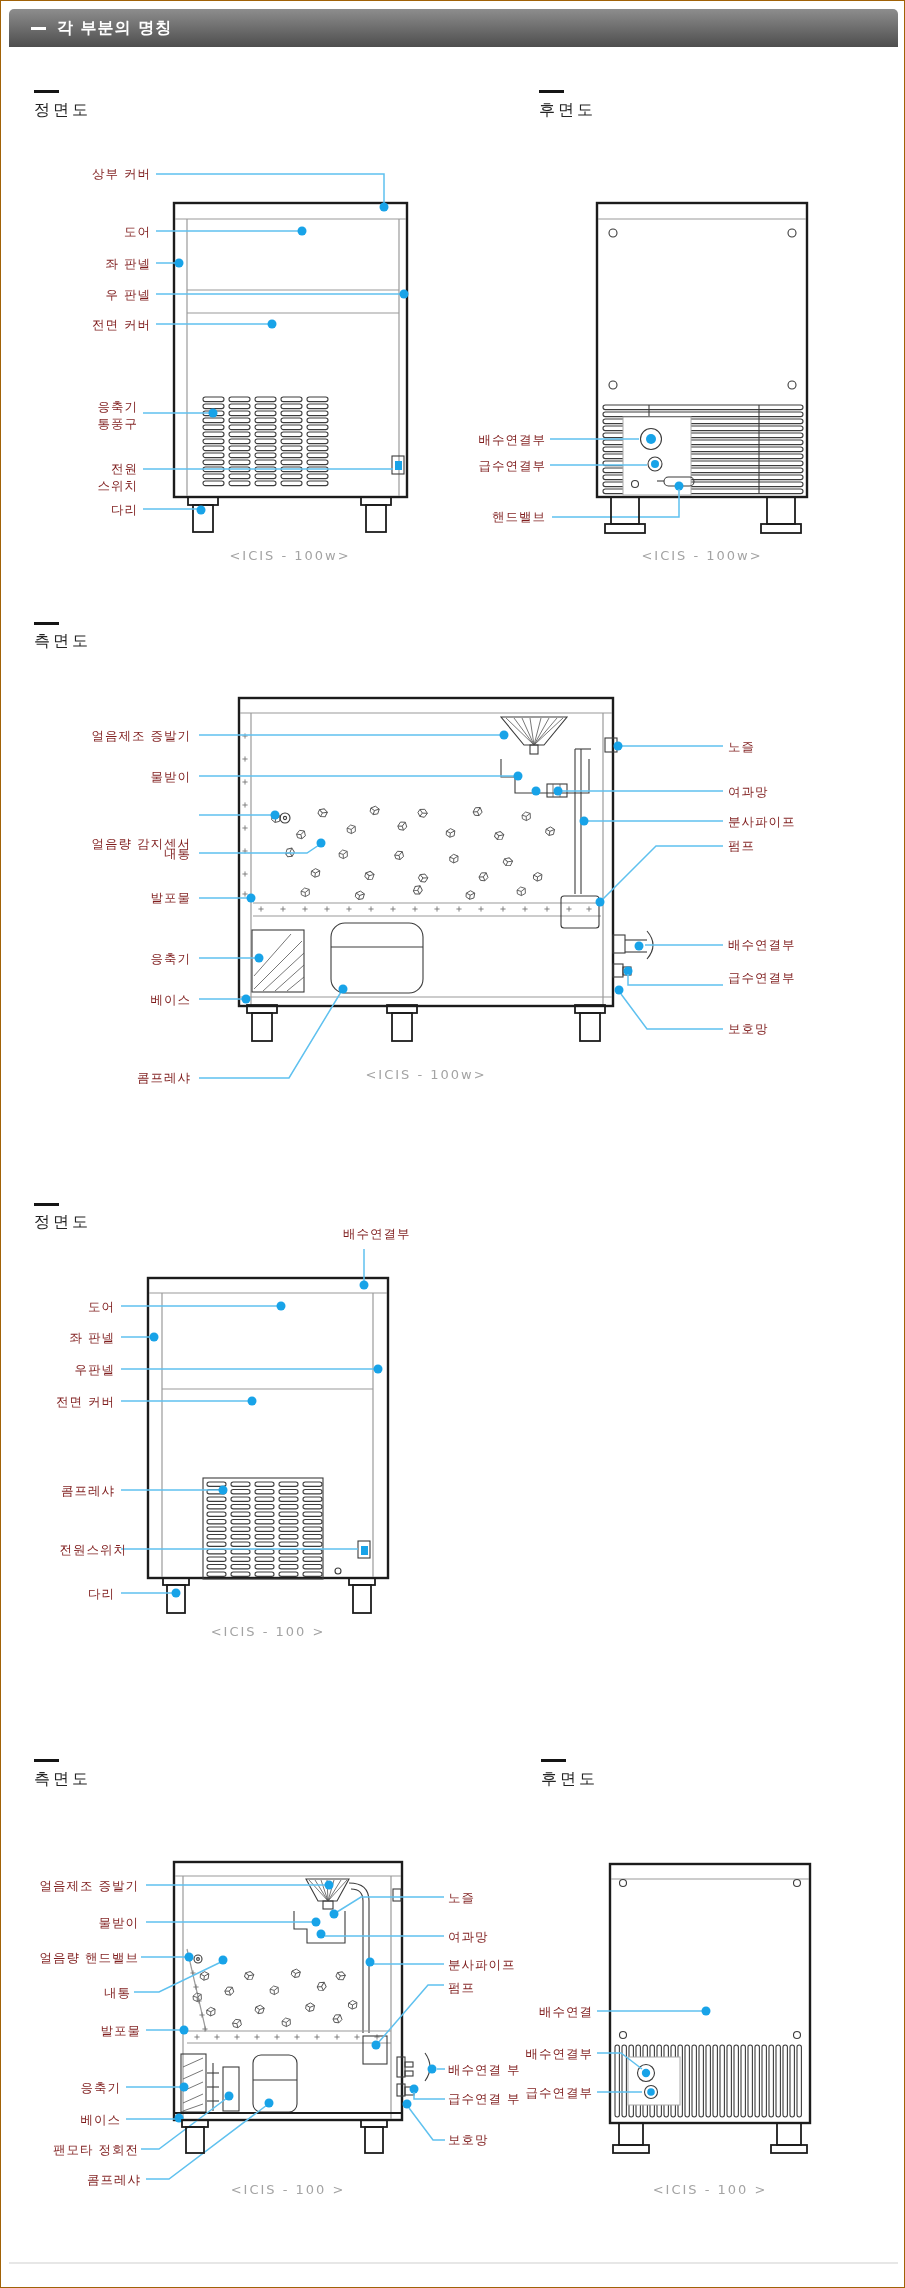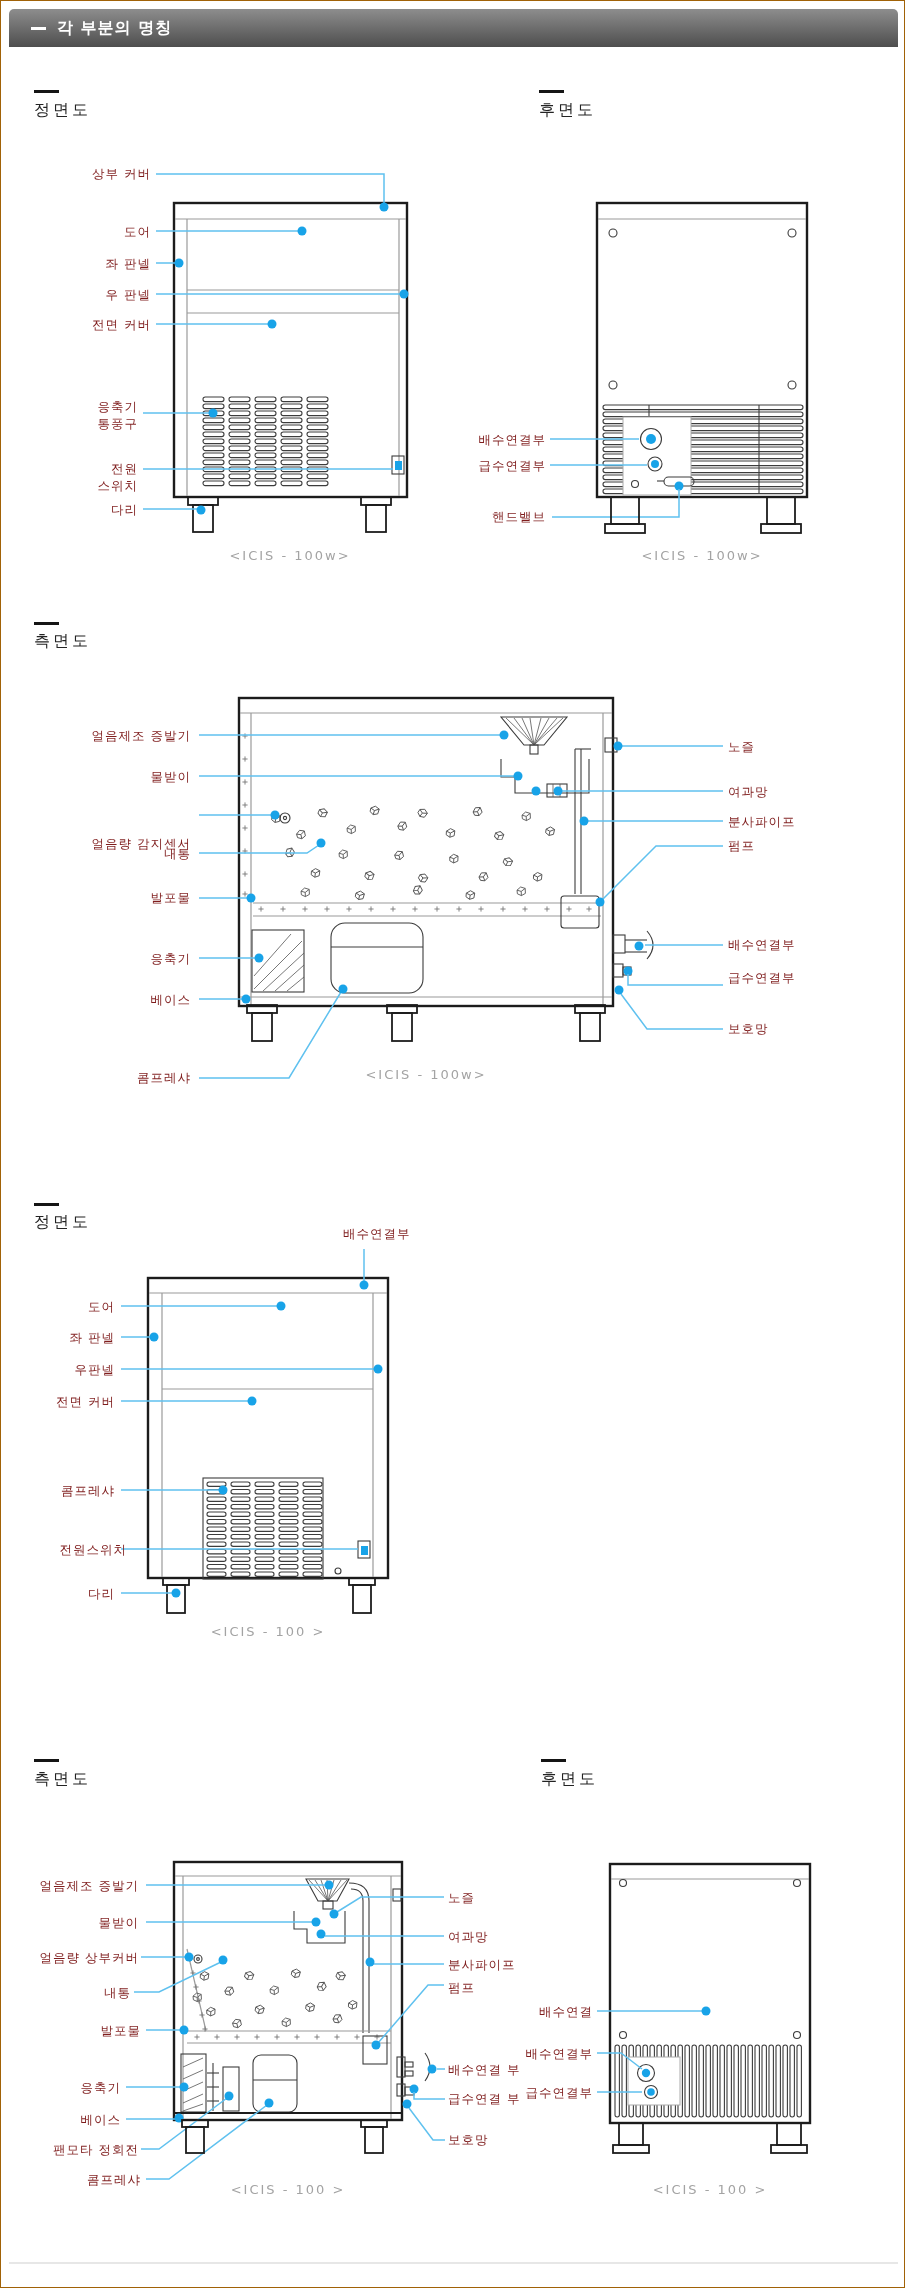--- a/index.html
+++ b/index.html
@@ -614,21 +614,21 @@
   <div class="lbl r" style="left:0px;top:1328px;width:114px">좌 판넬</div>
   <div class="lbl r" style="left:0px;top:1360px;width:114px">우판넬</div>
   <div class="lbl r" style="left:0px;top:1392px;width:114px">전면 커버</div>
   <div class="lbl r" style="left:0px;top:1481px;width:114px">콤프레샤</div>
   <div class="lbl r" style="left:12px;top:1540px;width:114px">전원스위치</div>
   <div class="lbl r" style="left:0px;top:1584px;width:114px">다리</div>
   <div class="caption" style="left:167px;top:1623px">&lt;ICIS - 100 &gt;</div>
 
   <div class="lbl r" style="left:0px;top:1876px;width:138px">얼음제조 증발기</div>
   <div class="lbl r" style="left:0px;top:1913px;width:138px">물받이</div>
-  <div class="lbl r" style="left:0px;top:1948px;width:138px">얼음량 상부커버</div>
+  <div class="lbl r" style="left:0px;top:1948px;width:138px">얼음량 핸드밸브</div>
   <div class="lbl r" style="left:0px;top:1983px;width:130px">내통</div>
   <div class="lbl r" style="left:0px;top:2021px;width:140px">발포물</div>
   <div class="lbl r" style="left:0px;top:2078px;width:120px">응축기</div>
   <div class="lbl r" style="left:0px;top:2110px;width:120px">베이스</div>
   <div class="lbl r" style="left:0px;top:2140px;width:138px">팬모타 정회전</div>
   <div class="lbl r" style="left:0px;top:2170px;width:140px">콤프레샤</div>
   <div class="lbl" style="left:447px;top:1888px;width:140px">노즐</div>
   <div class="lbl" style="left:447px;top:1927px;width:140px">여과망</div>
   <div class="lbl" style="left:447px;top:1955px;width:140px">분사파이프</div>
   <div class="lbl" style="left:447px;top:1978px;width:140px">펌프</div>

